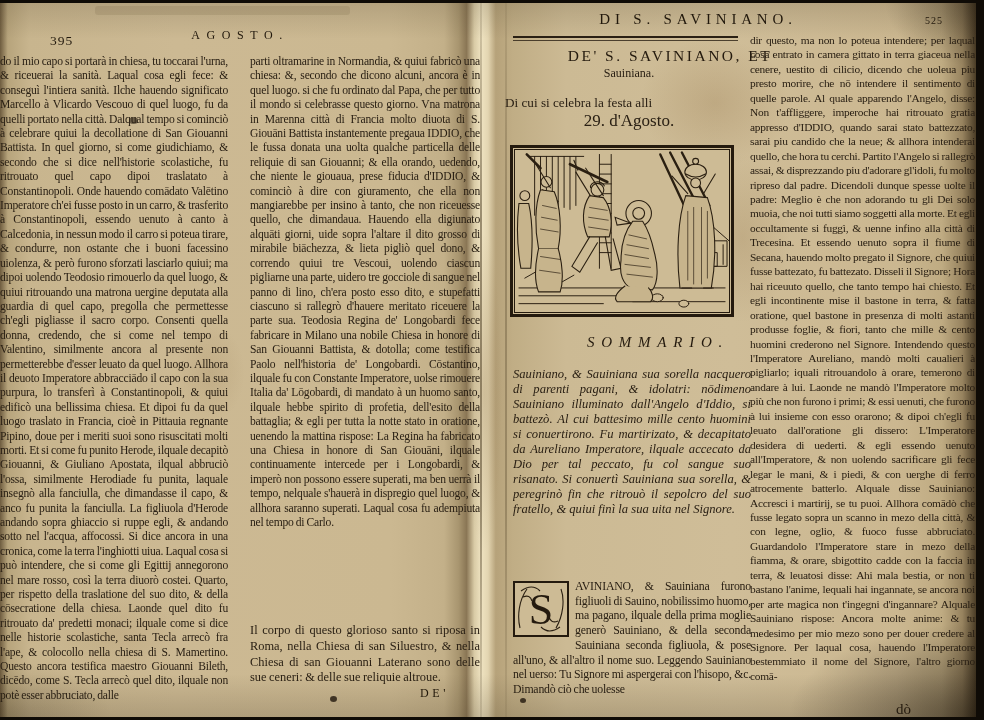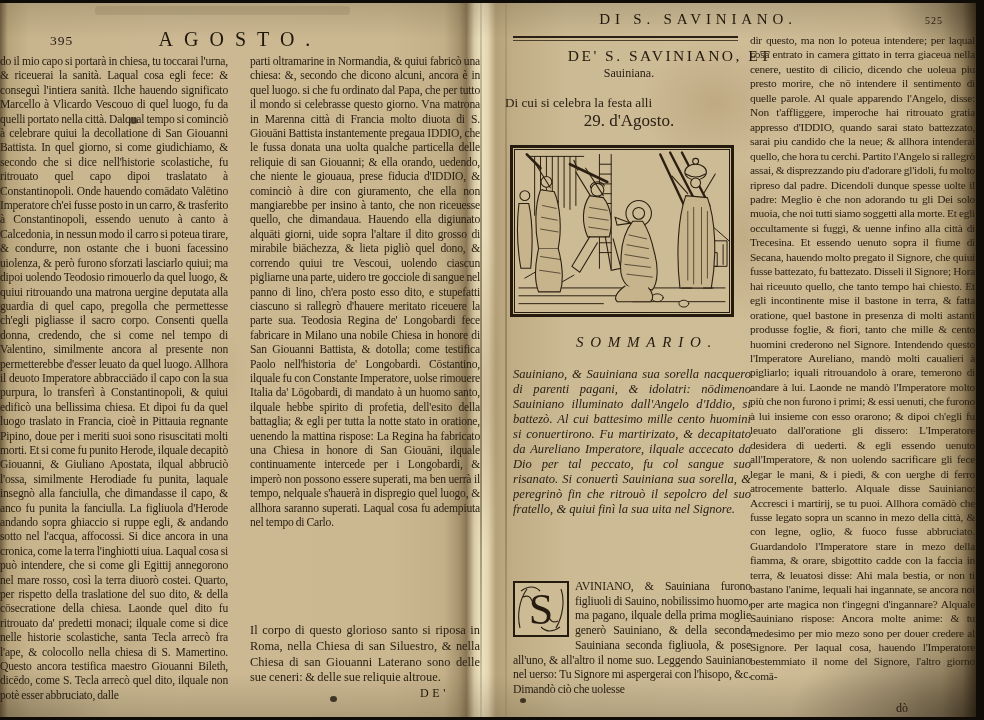--- a/index.html
+++ b/index.html
@@ -21,21 +21,21 @@
   .crease{position:absolute;top:0;height:714px;width:2px;
           background:linear-gradient(180deg, rgba(70,55,30,.15), rgba(70,55,30,.5) 30%, rgba(70,55,30,.5) 70%, rgba(70,55,30,.15));}
   .stain{position:absolute;border-radius:50%;pointer-events:none;}
   .inkdot{position:absolute;border-radius:50%;background:rgba(32,23,12,.8);}
   .showthrough{position:absolute;background:rgba(88,68,36,.13);border-radius:3px;}
   .runhead{position:absolute;color:#21180c;}
   .col{position:absolute;text-align:justify;color:#2a2014;overflow:hidden;
        font-size:11.6px;line-height:14.4px;letter-spacing:-0.2px;word-spacing:-0.6px;}
 
   #lp-num{left:50px;top:30px;font-size:13.5px;letter-spacing:1px;}
-  #lp-title{left:75px;top:25px;width:330px;text-align:center;font-size:20px;letter-spacing:.55em;}
+  #lp-title{left:75px;top:25px;width:330px;text-align:center;font-size:12px;letter-spacing:.55em;}
   #lp-col1{left:0;top:52px;width:228px;height:660px;}
   #lp-col2{left:250px;top:52px;width:230px;height:556px;}
   #lp-col2-italic{left:250px;top:620px;width:230px;height:78px;
                   font-size:12.4px;line-height:15.8px;letter-spacing:0;}
   #lp-catch{left:420px;top:683px;font-size:12px;letter-spacing:.3em;color:#201709;}
 
   #rp-title{left:513px;top:8px;width:370px;text-align:center;font-size:15px;letter-spacing:.32em;}
   #rp-num{left:925px;top:12px;font-size:10px;letter-spacing:1px;}
   .rule{position:absolute;background:#2a2014;}
   #rule1{left:513px;top:33px;width:225px;height:2px;}
@@ -43,30 +43,30 @@
   #rp-head1{left:505px;top:44px;width:248px;text-align:center;font-size:15.5px;letter-spacing:2.5px;color:#241a0e;margin-left:41px;}
   #rp-head2{left:505px;top:63px;width:248px;text-align:center;font-size:12px;color:#2a2014;}
   #rp-feast1{left:505px;top:92px;width:248px;text-align:left;font-size:13.2px;color:#2a2014;}
   #rp-feast2{left:505px;top:108px;width:248px;text-align:center;font-size:17px;color:#2a2014;}
 
   #woodcut{position:absolute;left:510px;top:142px;width:224px;height:172px;
            border:3px solid #241a0e;box-sizing:border-box;background:#cdbb95;
            box-shadow:inset 0 0 0 1px #cdbb95, inset 0 0 0 2px #241a0e;}
   #woodcut svg{position:absolute;left:2px;top:2px;}
 
-  #rp-somm-title{left:523px;top:331px;width:248px;text-align:center;font-size:15px;
+  #rp-somm-title{left:534px;top:331px;width:248px;text-align:center;font-size:15px;
                  font-style:italic;letter-spacing:.45em;color:#241a0e;}
   #rp-somm{left:513px;top:364px;width:238px;height:198px;font-style:italic;
            font-size:12.6px;line-height:15px;letter-spacing:0;word-spacing:0;}
   #rp-body{left:513px;top:576px;width:238px;height:118px;font-size:11.8px;line-height:14.7px;}
   #dropcap{float:left;width:56px;height:56px;margin:2px 6px 2px 0;border:2px solid #241a0e;
            box-sizing:border-box;background:#cdbb95;position:relative;}
   #rp-col3{left:750px;top:30px;width:225px;height:672px;font-size:11.4px;line-height:14.45px;
            letter-spacing:-0.25px;word-spacing:-0.7px;}
-  #rp-catch{left:896px;top:698px;font-size:12px;color:#241a0e;}
+  #rp-catch{left:896px;top:698px;font-size:15px;color:#241a0e;}
 </style>
 </head>
 <body>
 
 <div id="stage">
   <div id="book">
 
     <div class="stain" style="left:640px;top:35px;width:150px;height:130px;background:radial-gradient(closest-side,rgba(125,90,45,.20),transparent);"></div>
     <div class="stain" style="left:695px;top:150px;width:95px;height:170px;background:radial-gradient(closest-side,rgba(120,85,40,.16),transparent);"></div>
     <div class="stain" style="left:175px;top:320px;width:70px;height:100px;background:radial-gradient(closest-side,rgba(115,82,40,.12),transparent);"></div>

